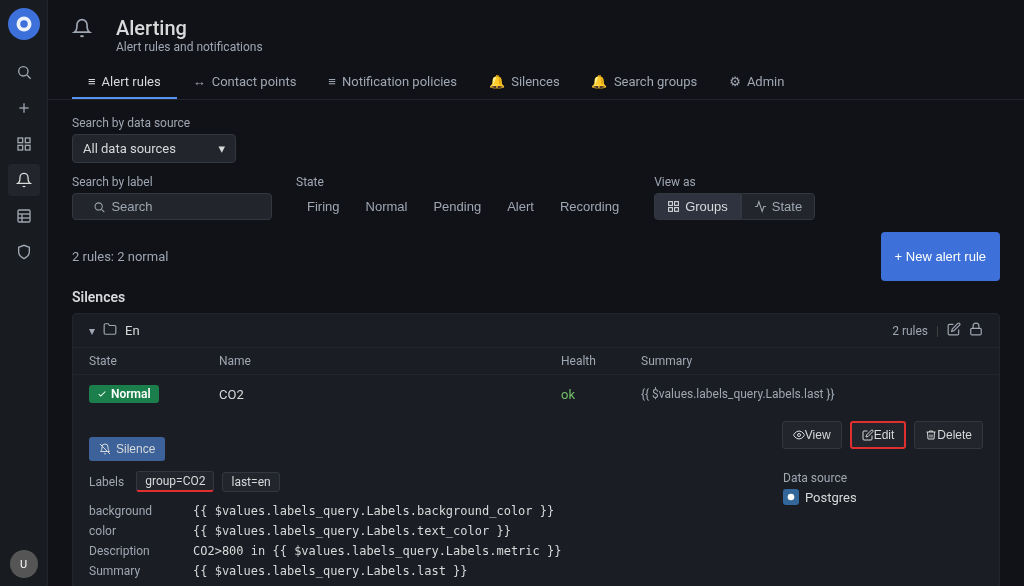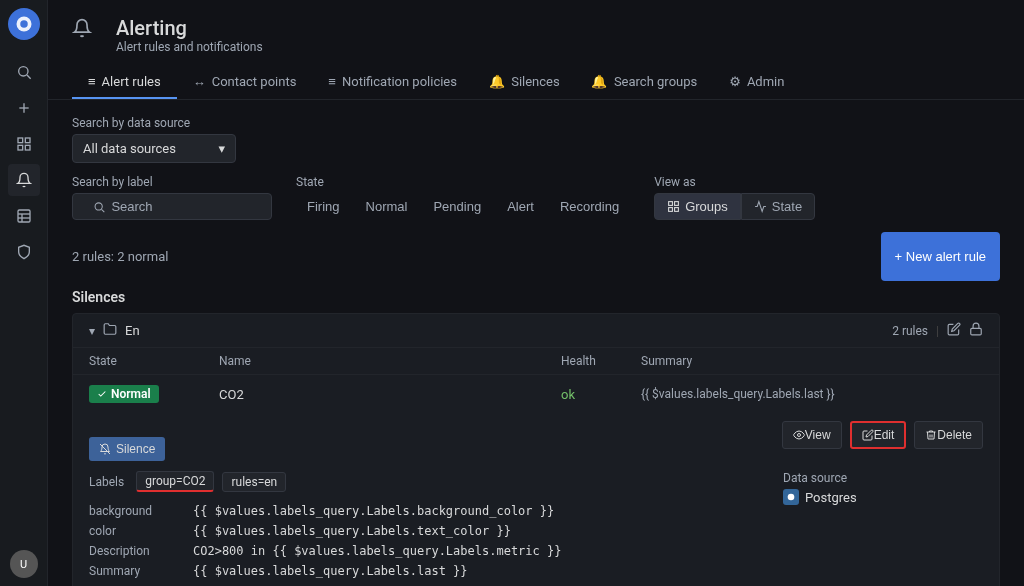--- a/index.html
+++ b/index.html
@@ -656,21 +656,21 @@
                 <span>Delete</span>
               </button>
             </div>
           </div>
 
           <div class="rule-details">
             <div class="rule-details-left">
               <div class="labels-row">
                 <span class="label-key">Labels</span>
                 <span class="label-tag underline">group=CO2</span>
-                <span class="label-tag">rules=en</span>
+                <span class="label-tag">last=en</span>
               </div>
 
               <div class="detail-row">
                 <span class="detail-key">background</span>
                 <span class="detail-val">{{ $values.labels_query.Labels.background_color }}</span>
               </div>
               <div class="detail-row">
                 <span class="detail-key">color</span>
                 <span class="detail-val">{{ $values.labels_query.Labels.text_color }}</span>
               </div>

